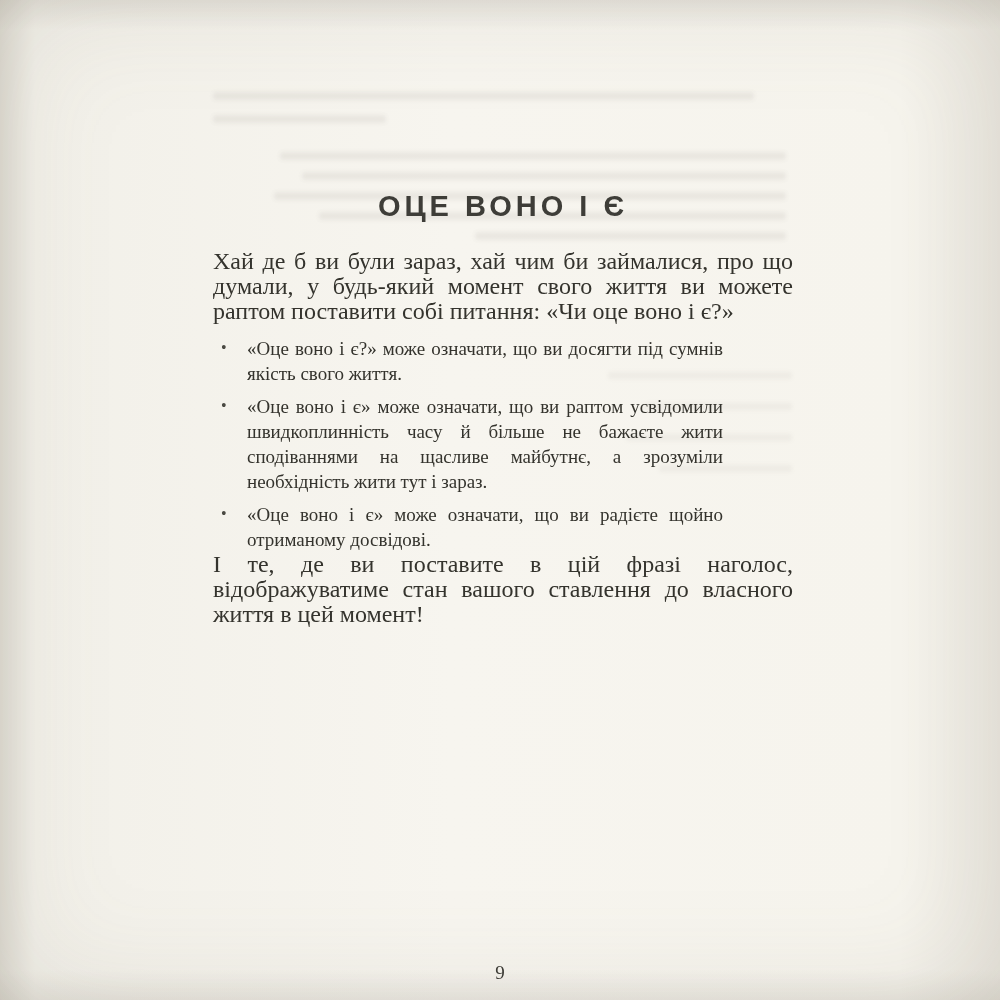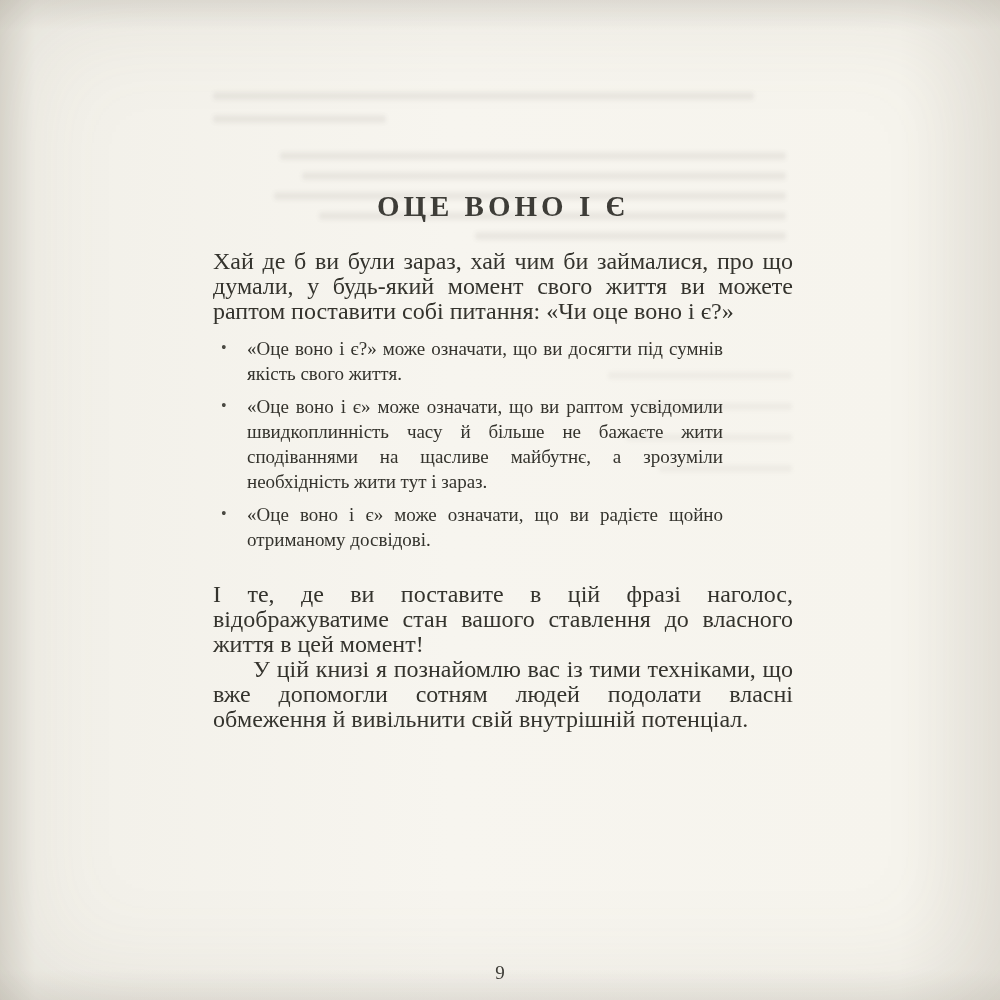--- a/index.html
+++ b/index.html
@@ -30,37 +30,37 @@
   .g-right{top:372px;right:208px;width:230px;opacity:.5;}
   .g-right .gl{margin-left:auto;margin-bottom:24px;height:7px;}
 
   .content{
     position:absolute;left:213px;top:0;width:580px;
     color:#34332d;
   }
   .chapter-title{
     margin:190px 0 26px;
     text-align:center;
-    font-family:Liberation Serif, serif;
+    font-family:Liberation Sans, sans-serif;
     font-weight:bold;
     font-size:29px;
     letter-spacing:4px;
     color:#3e3d38;
   }
   .body-text p{
     margin:0;
     font-size:24px;
     line-height:25px;
     text-align:justify;
     text-indent:40px;
     hyphens:auto;
     -webkit-hyphens:auto;
   }
   .body-text p.flush{text-indent:0;}
-  .body-text p.section-gap{margin-top:30px;font-family:Liberation Serif, serif;}
+  .body-text p.section-gap{font-family:Liberation Serif, serif;}
 
   ul.bullet-list{
     list-style:none;
     margin:12px 0 0;
     padding:0 70px 0 34px;
   }
   ul.bullet-list li{
     position:relative;
     margin:0 0 8px;
     font-size:19px;
@@ -128,21 +128,20 @@
         </li>
         <li>
           <span class="bullet">•</span>
           <span>«Оце воно і є» може означати, що ви радієте щойно отриманому досвідові.</span>
         </li>
       </ul>
 
       <p class="flush section-gap">І те, де ви поставите в цій фразі наголос, відображуватиме стан вашого ставлення до власного життя в цей момент!</p>
 
 
-      <p>У цій книзі я познайомлю вас із тими техніками, що вже допомогли сотням людей подолати власні обмеження й вивільнити свій внутрішній потенціал.</p>
 
 
     </div>
   </div>
 
   <div class="page-number">9</div>
 
 </div>
 
 </body></html>

